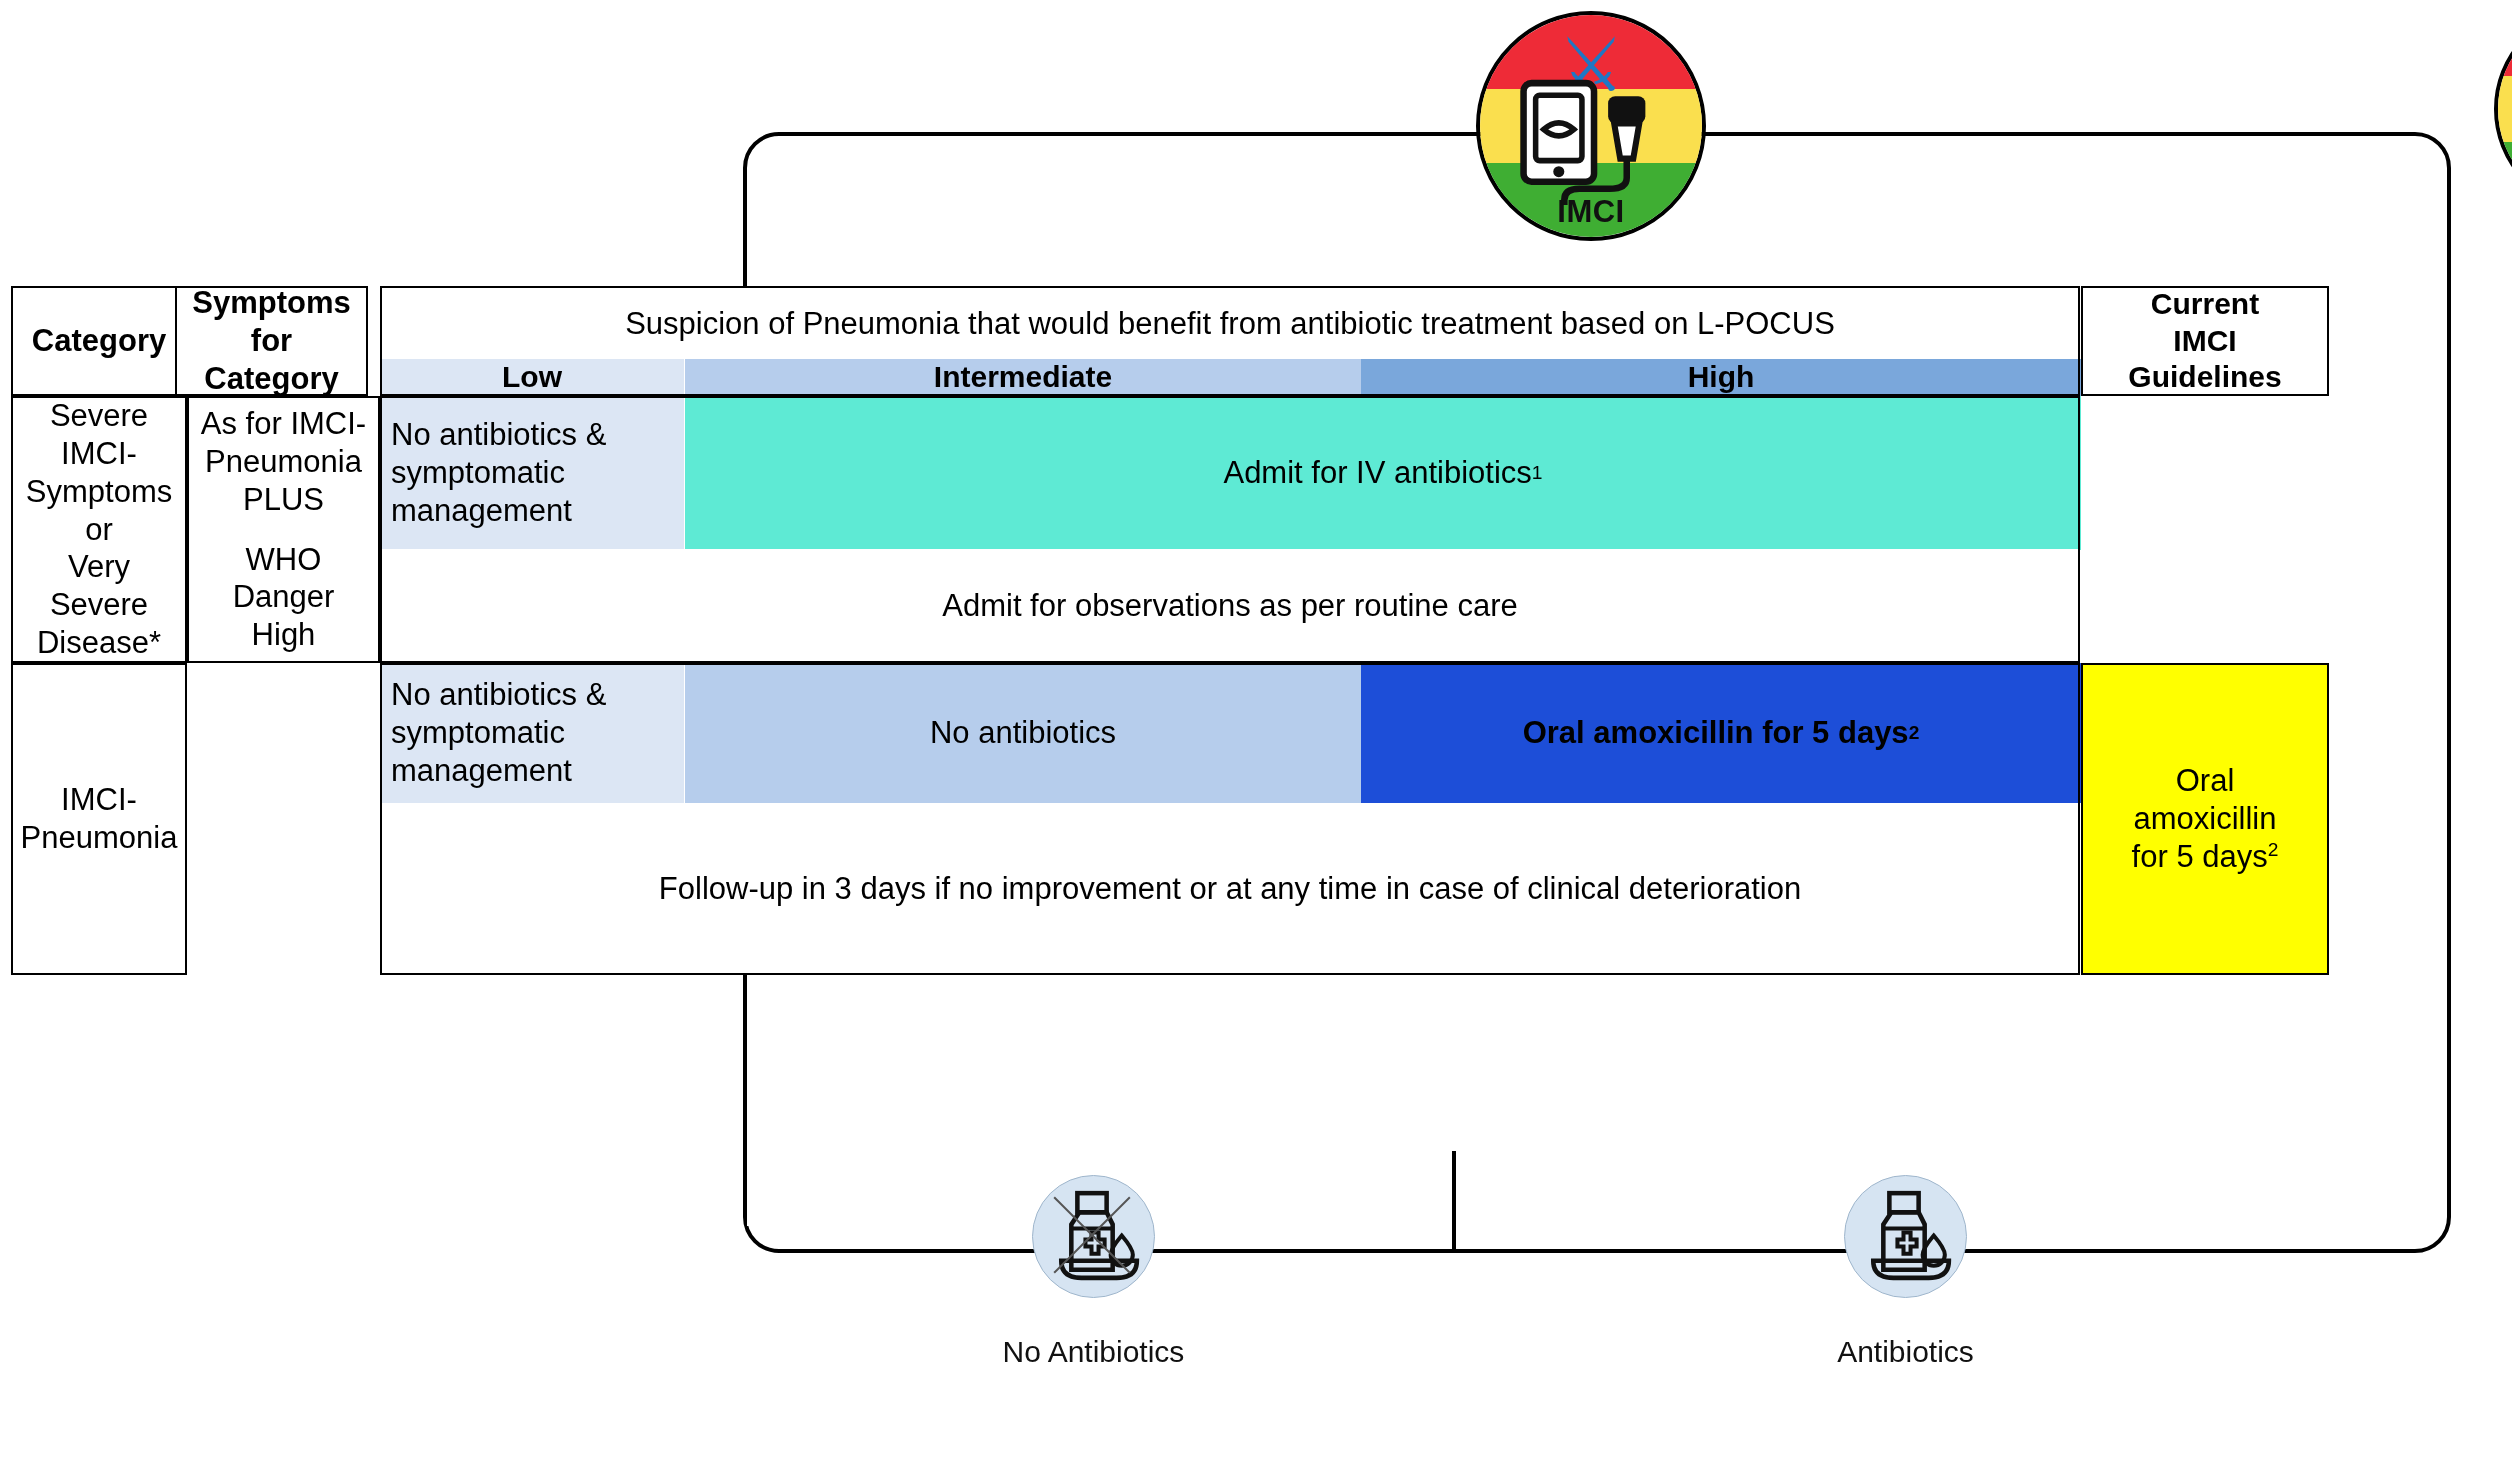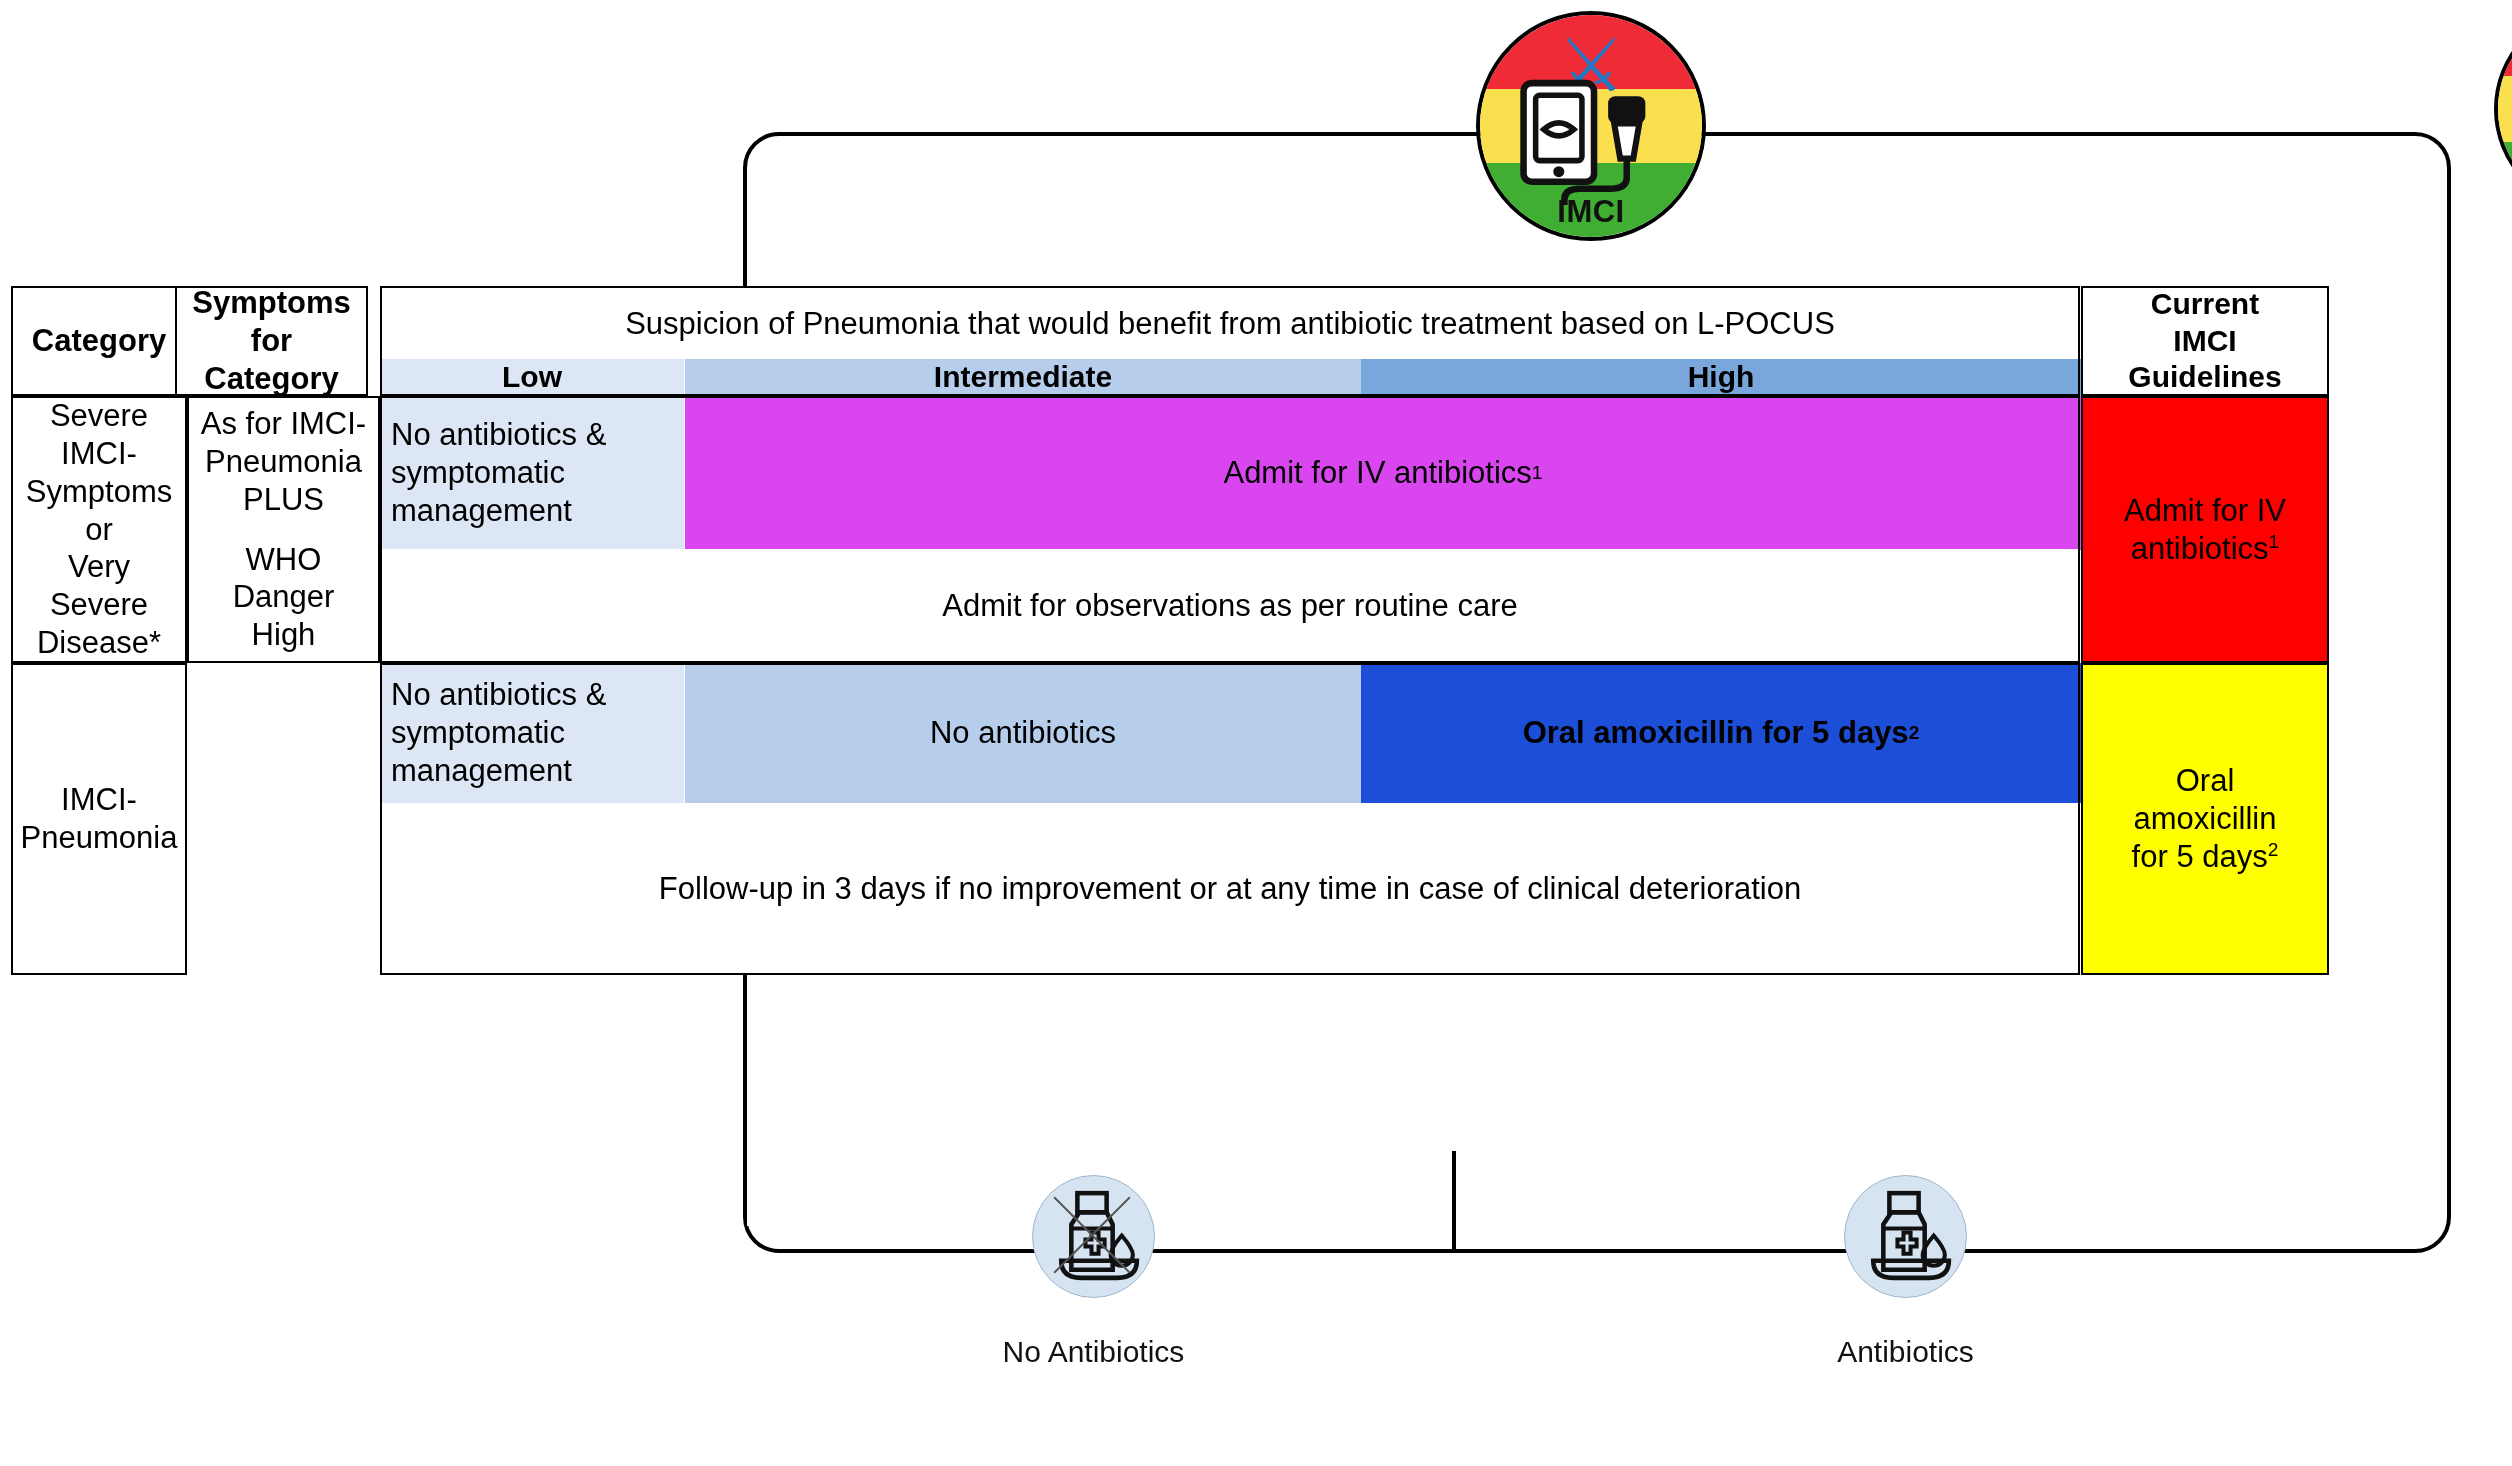--- a/index.html
+++ b/index.html
@@ -142,32 +142,28 @@
       <span class="ln">WHO Danger</span>
       <span class="ln">High</span>
     </div>
 
     <div class="cell col nb" style="left:369px;top:110px;width:304px;height:154px;background:#dce6f4;align-items:flex-start;text-align:left;padding-left:11px;">
       <span class="ln">No antibiotics &amp;</span>
       <span class="ln">symptomatic</span>
       <span class="ln">management</span>
     </div>
 
-    <div class="cell nb" style="left:674px;top:110px;width:1396px;height:154px;background:#d946ef;">
+    <div class="cell nb" style="left:674px;top:110px;width:1396px;height:154px;background:#5eead4;">
       <span>Admit for IV antibiotics</span>
         <sup>1</sup>
     </div>
 
     <div class="cell nb" style="left:369px;top:263px;width:1700px;height:114px;background:#fff;">Admit for observations as per routine care</div>
     <div class="cell nb" style="left:369px;top:110px;width:1700px;height:267px;border:2.5px solid #000;background:none;"></div>
 
-    <div class="cell col" style="left:2070px;top:110px;width:248px;height:267px;background:#ff0000;">
-      <span class="ln">Admit for IV</span>
-      <span class="ln">antibiotics<sup>1</sup></span>
-    </div>
 
     <div class="cell col" style="left:0;top:377px;width:176px;height:312px;">
       <span class="ln">IMCI-</span>
       <span class="ln">Pneumonia</span>
     </div>
 
 
     <div class="cell col nb" style="left:369px;top:377px;width:304px;height:140px;background:#dce6f4;align-items:flex-start;text-align:left;padding-left:11px;">
       <span class="ln">No antibiotics &amp;</span>
       <span class="ln">symptomatic</span>

